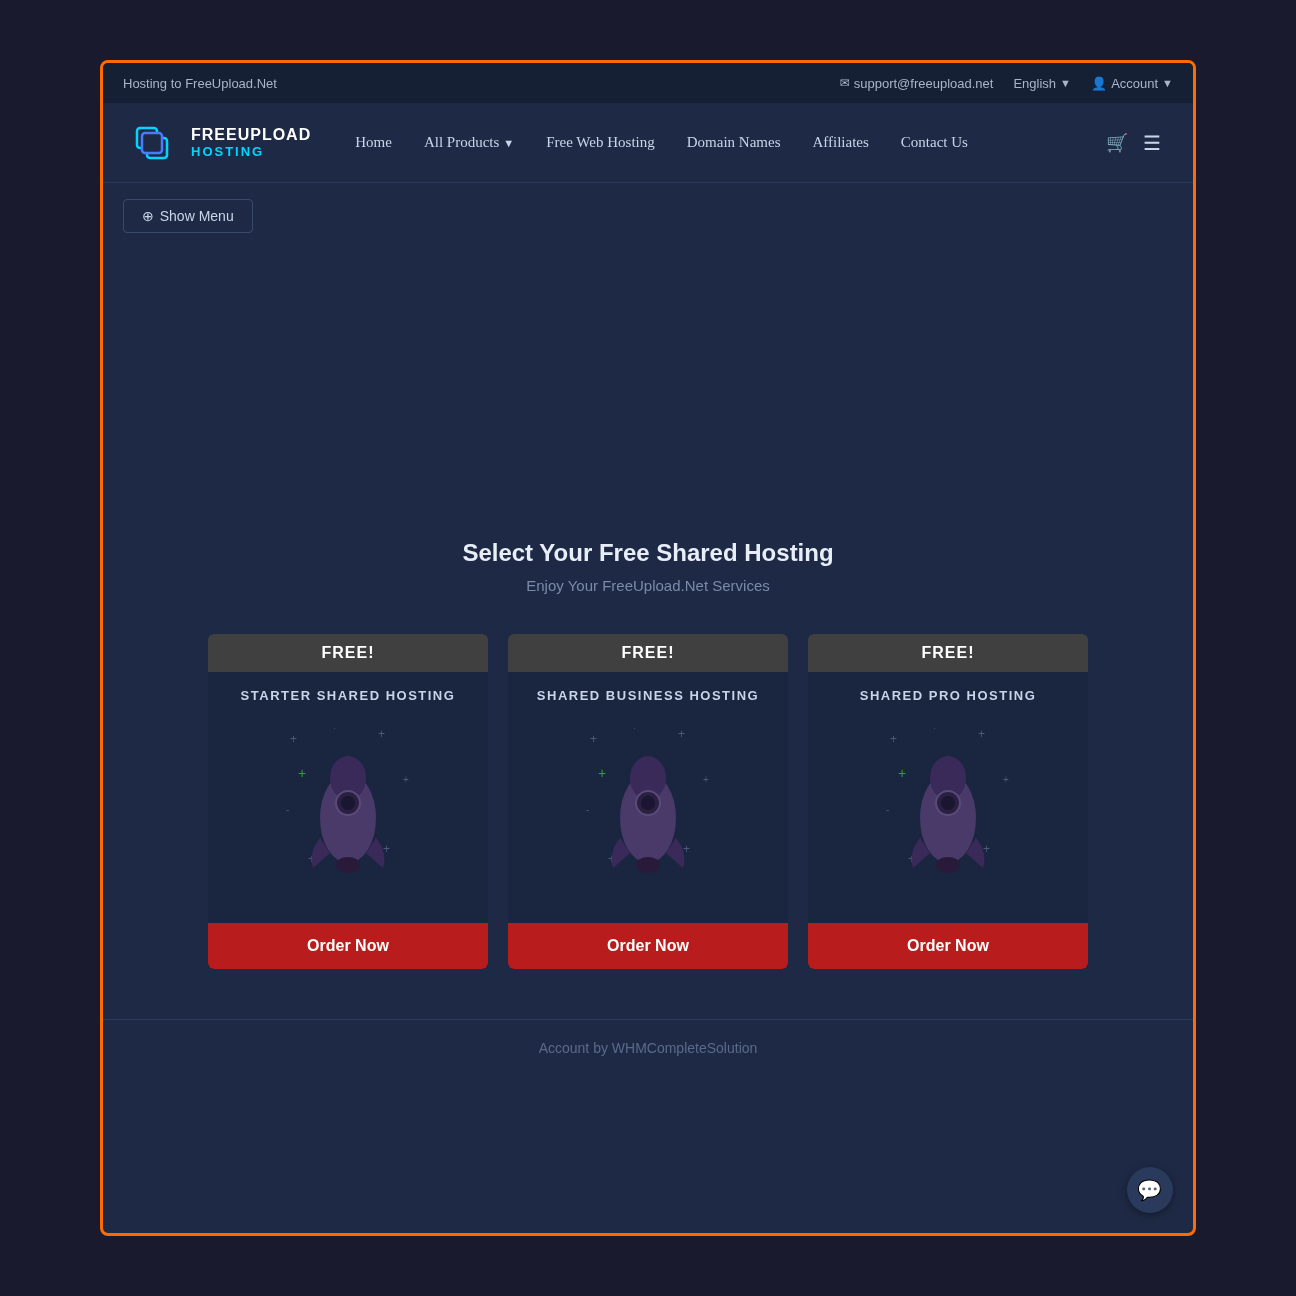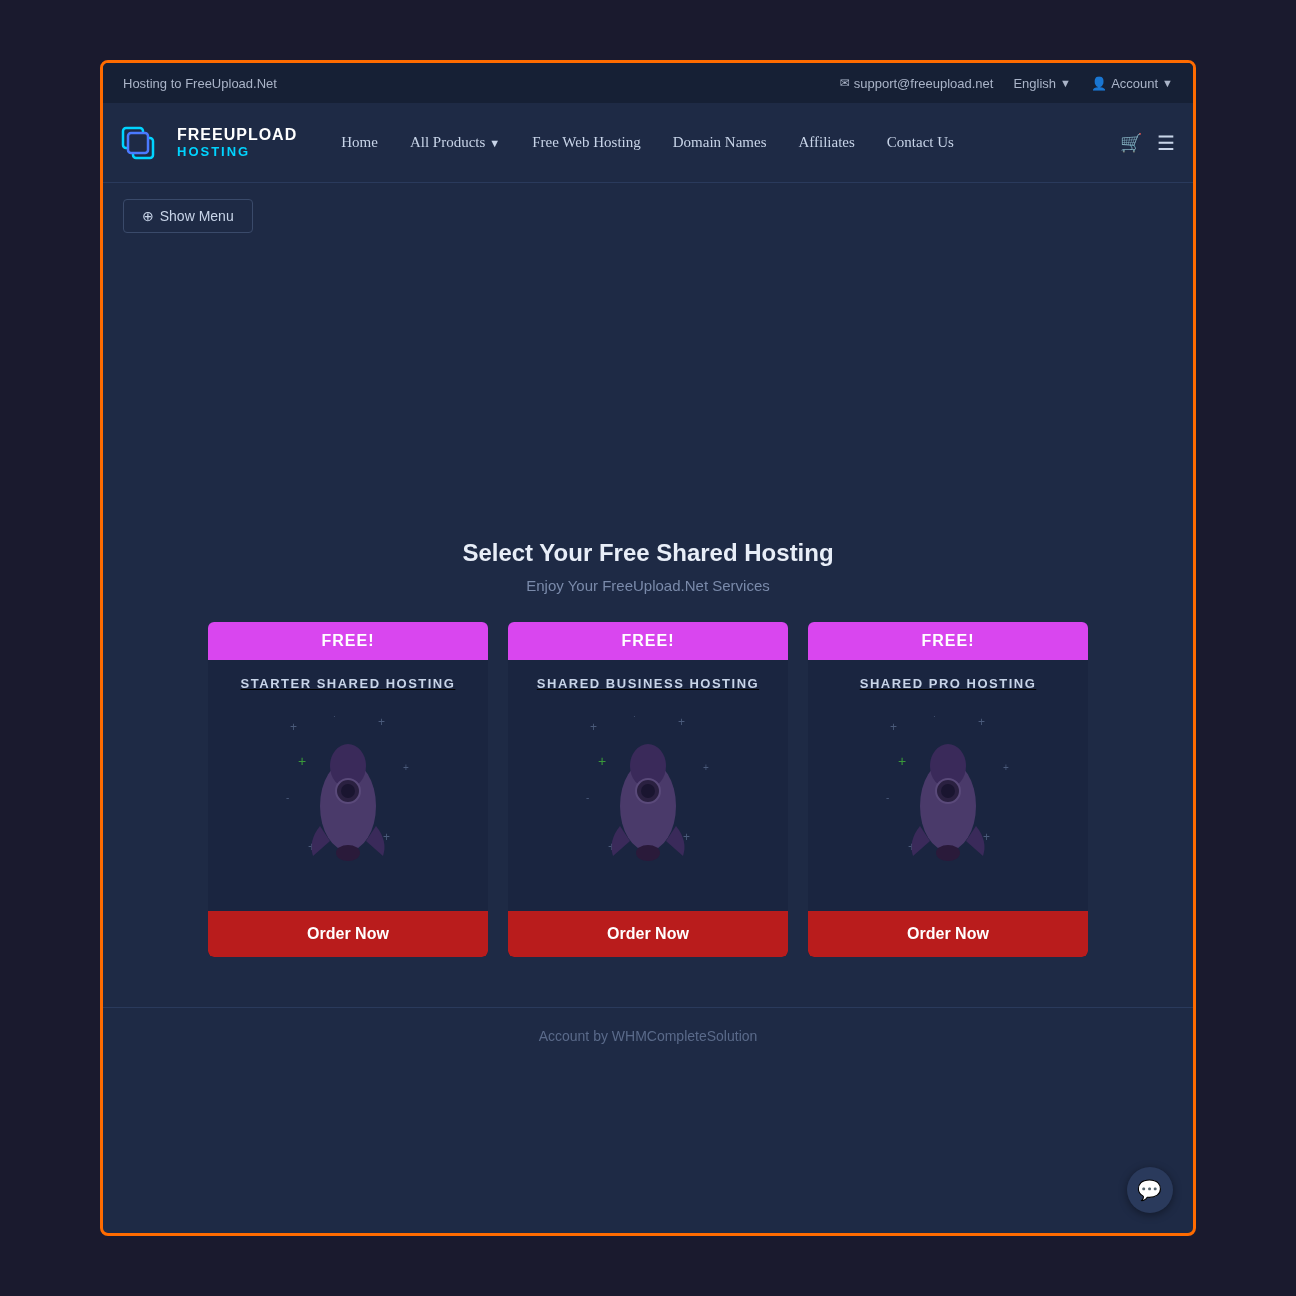--- a/index.html
+++ b/index.html
@@ -33,21 +33,21 @@
     }
     .topbar-left { display: flex; align-items: center; gap: 6px; }
     .topbar-right { display: flex; align-items: center; gap: 20px; }
     .topbar-right a { color: #aab4c8; text-decoration: none; display: flex; align-items: center; gap: 4px; }
     .envelope-icon { font-size: 12px; }
     
     .navbar {
       background: #1e2a45;
       display: flex;
       align-items: center;
-      padding: 0 18px;
+      padding: 0 32px;
       height: 80px;
       border-bottom: 1px solid #2a3a5c;
     }
     .logo-area {
       display: flex;
       align-items: center;
       gap: 10px;
       margin-right: 30px;
       text-decoration: none;
     }
@@ -127,46 +127,45 @@
     }
     .pricing-title {
       color: #e8eef8;
       font-size: 24px;
       font-weight: 700;
       margin-bottom: 10px;
     }
     .pricing-subtitle {
       color: #7a8aaa;
       font-size: 15px;
-      margin-bottom: 28px;
+      margin-bottom: 40px;
     }
     .pricing-cards {
       display: flex;
       gap: 20px;
       justify-content: center;
     }
     .pricing-card {
       background: #1a2540;
       border-radius: 6px;
       overflow: hidden;
       width: 280px;
       flex-shrink: 0;
     }
     .card-badge {
-      background: #d946ef;
+      background: #404040;
       color: #fff;
       font-size: 16px;
       font-weight: 700;
       padding: 10px;
       text-align: center;
       letter-spacing: 1px;
     }
     .card-body {
       padding: 16px 16px 0;
-      text-decoration: underline;
     }
     .card-plan-name {
       color: #c8d4e8;
       font-size: 13px;
       font-weight: 700;
       letter-spacing: 1.5px;
       text-align: center;
       margin-bottom: 10px;
     }
     .card-image {

